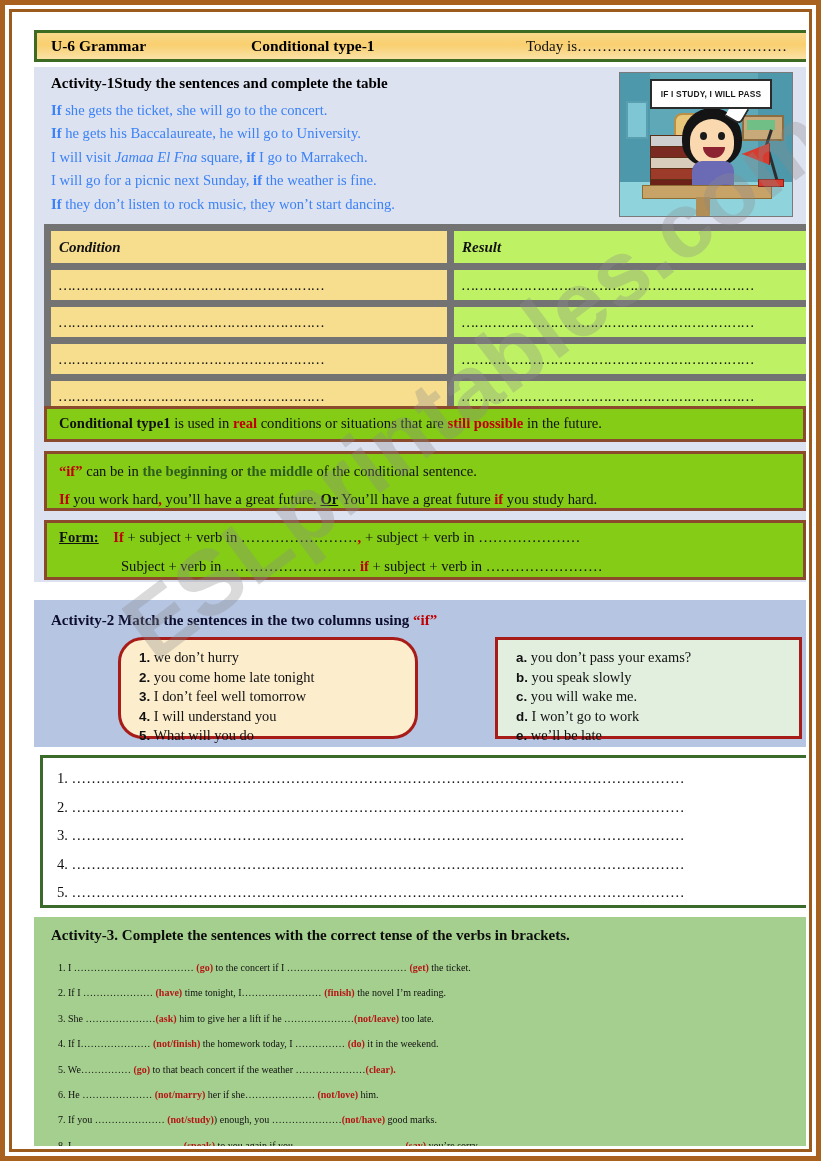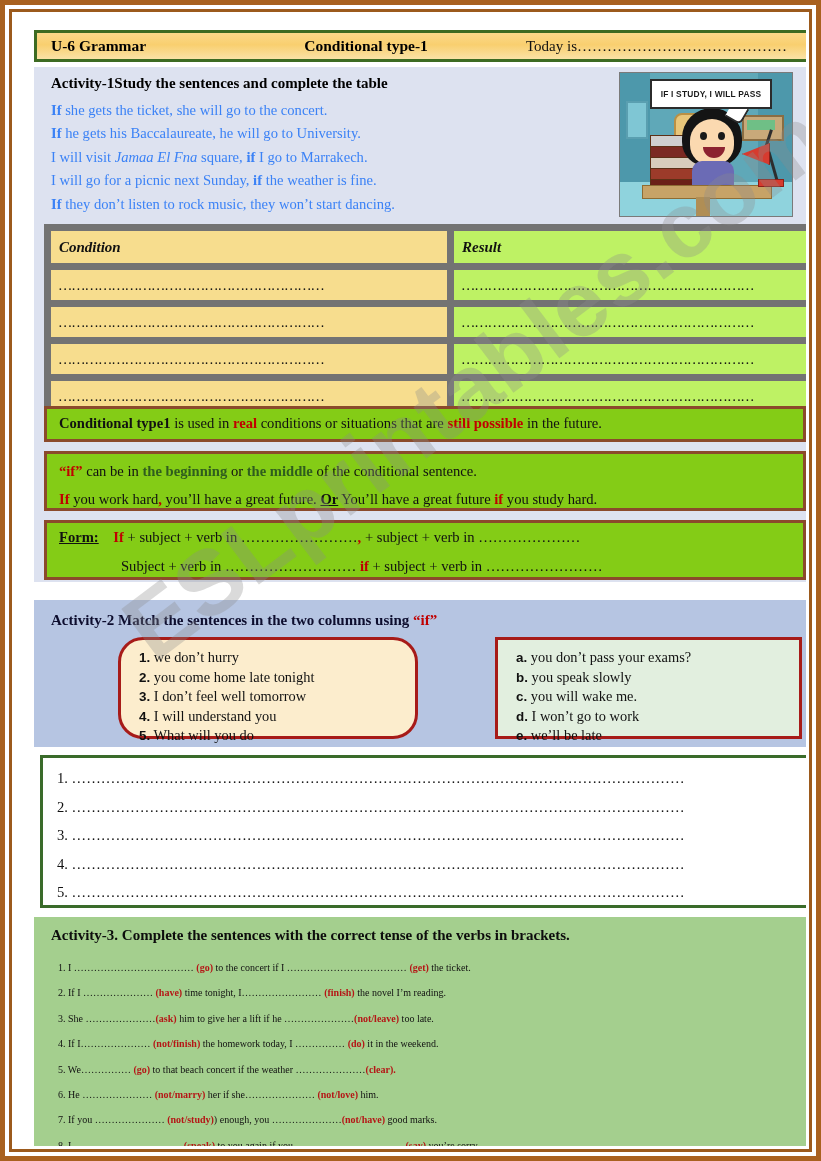--- a/index.html
+++ b/index.html
@@ -63,21 +63,21 @@
     display: flex;
     align-items: center;
     z-index: 5;
   }
   .hdr-left {
     font-weight: bold; font-size: 15.5px; color: #000;
     margin-left: 14px; width: 200px;
   }
   .hdr-mid {
     font-weight: bold; font-size: 15.5px; color: #000;
-    width: 230px; text-align: center;
+    width: 230px; 
   }
   .hdr-right {
     font-size: 15px; color: #111;
     flex: 1; text-align: left; padding-left: 45px;
   }
 
   
   .band-blue1 {
     position: absolute;
     left: 19px; top: 52px;

